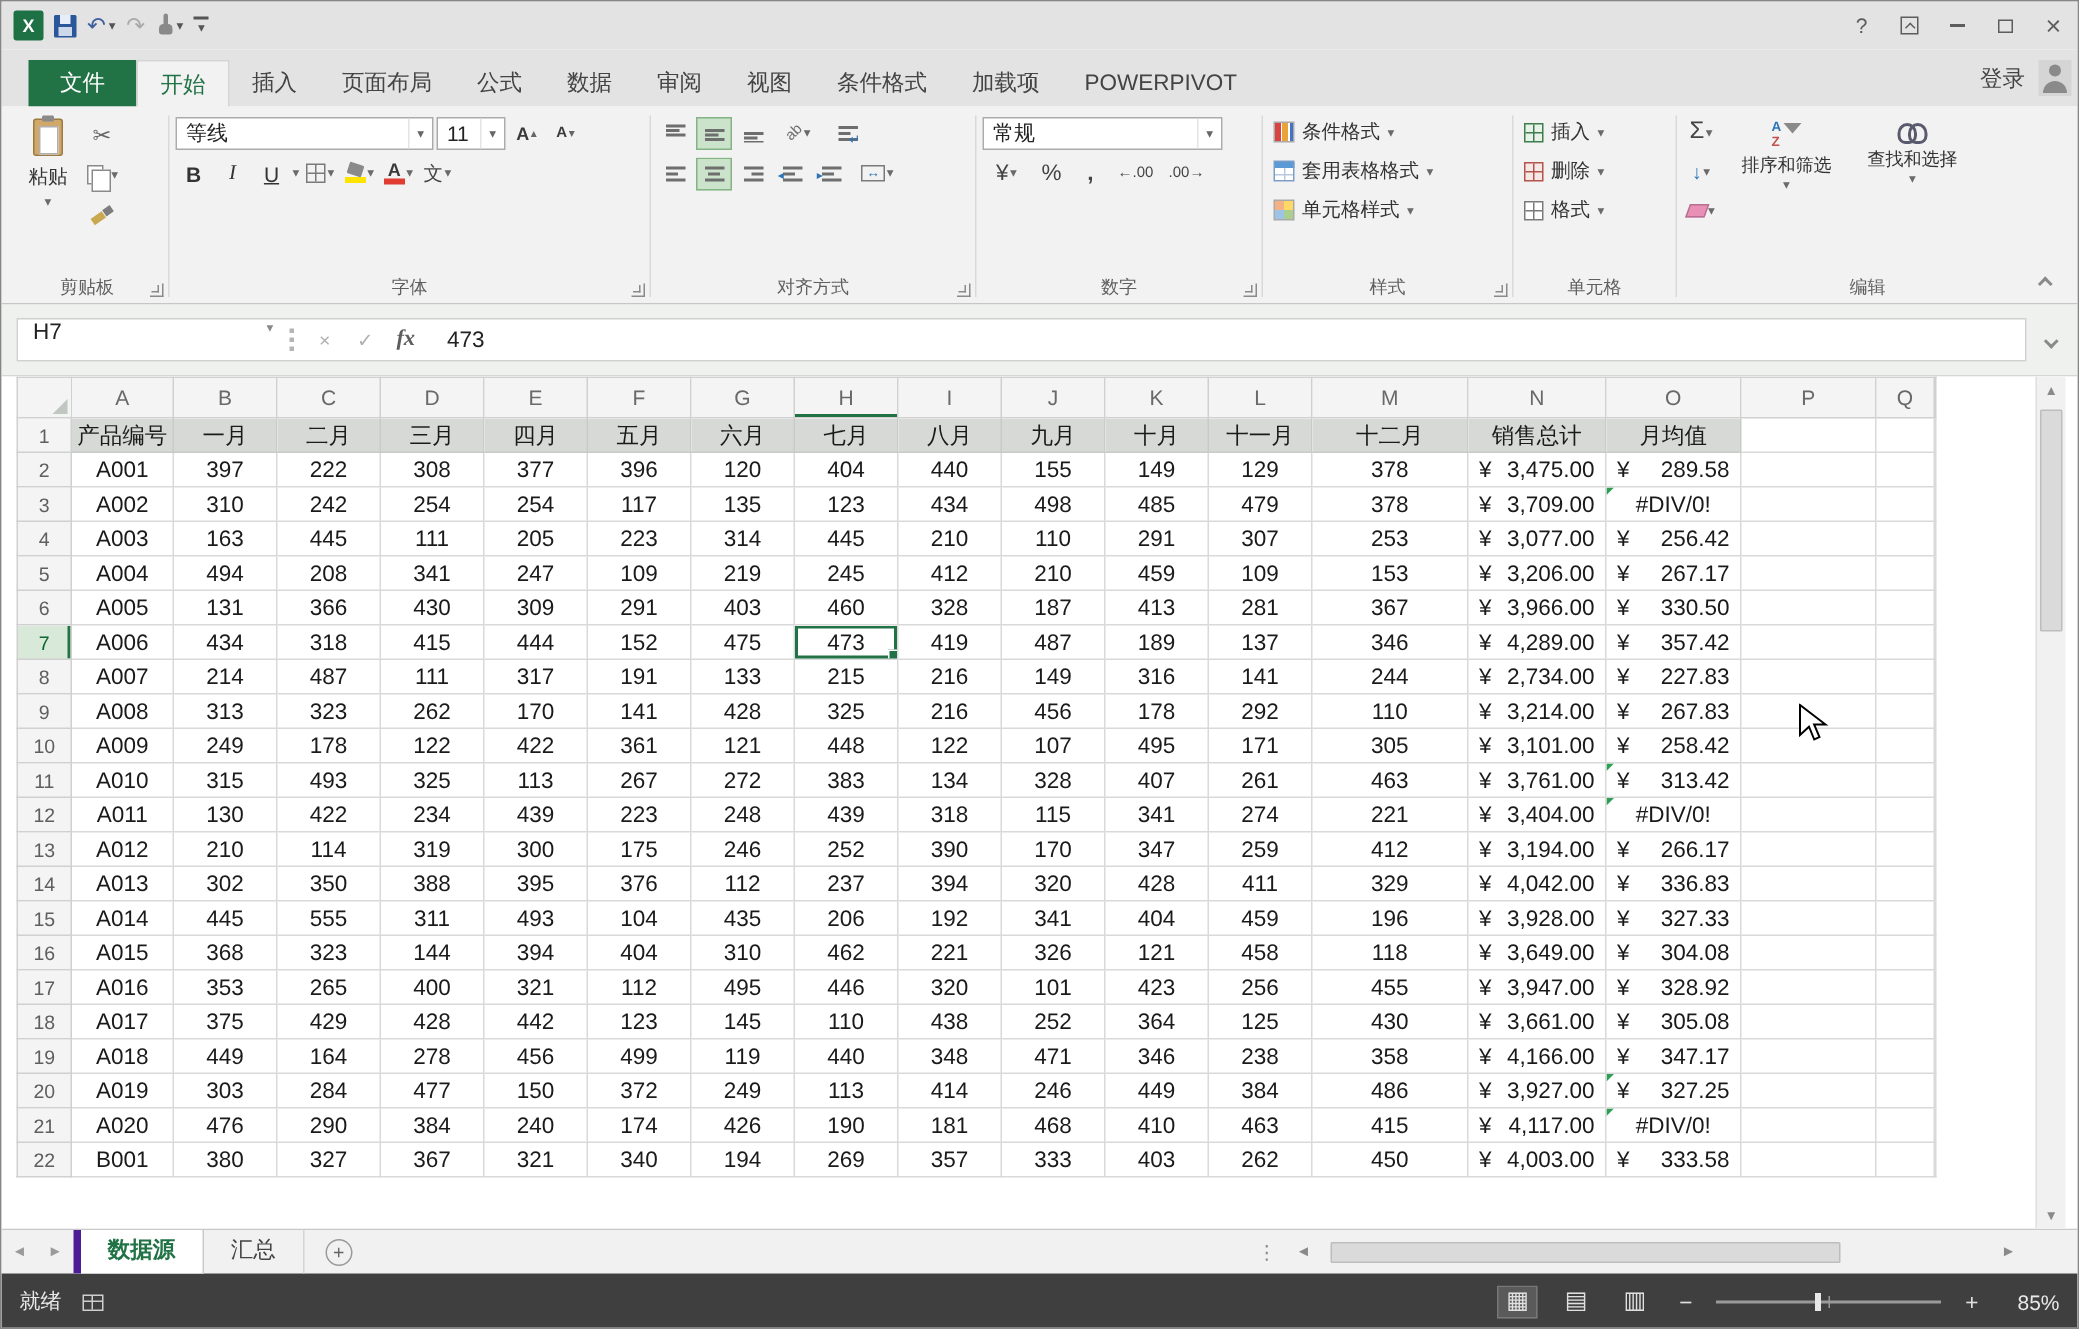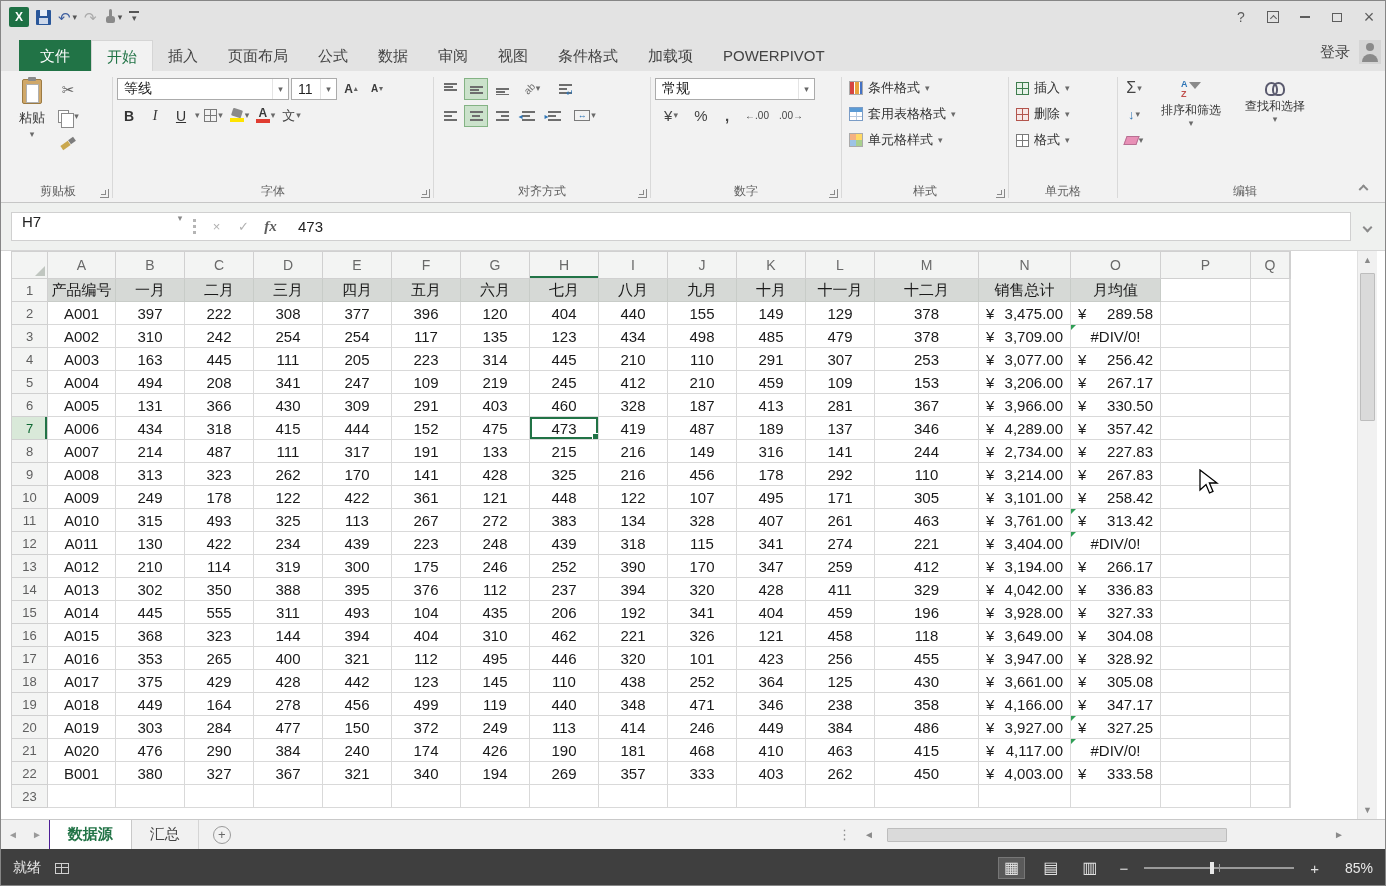--- a/index.html
+++ b/index.html
@@ -149,21 +149,21 @@
   .sheet td.sel-cell::after { content:''; position:absolute; right:-1px; bottom:-1px; width:5px; height:5px; background:#217346; border:1px solid #fff; z-index:4; }
   .vscroll { position:absolute; top:0; right:8px; width:20px; height:100%; background:#f1f1f1; border-left:1px solid #e0e0e0; }
   .vs-btn { height:18px; display:flex; align-items:center; justify-content:center; color:#8a8a8a; font-size:9px; }
   .vs-down { position:absolute; bottom:0; left:0; right:0; }
   .vs-thumb { position:absolute; left:2px; right:2px; top:22px; height:148px; background:#dadada; border:1px solid #bdbdbd; border-radius:1px; }
 
   
   .tabstrip { height:30px; background:#f1f1f1; border-top:1px solid #c9c9c9; display:flex; align-items:center; }
   .snav { color:#9a9a9a; font-size:10px; padding:0 7px; }
   .stab { padding:0 18px; height:100%; line-height:28px; font-size:15px; color:#444; border-right:1px solid #d5d5d5; }
-  .stab.active { background:#fff; color:#217346; font-weight:bold; border-left:1px solid #4c1d95; border-right:1px solid #c9c9c9; }
+  .stab.active { background:#fff; color:#217346; font-weight:bold; border-left:5px solid #4c1d95; border-right:1px solid #c9c9c9; }
   .addsheet { width:18px; height:18px; border:1px solid #9a9a9a; border-radius:50%; text-align:center; line-height:16px; color:#666; margin-left:14px; font-size:13px; }
   .hscroll { margin-left:auto; display:flex; align-items:center; height:100%; }
   .vdots { color:#8a8a8a; font-size:13px; padding:0 8px; }
   .hs-btn { width:20px; text-align:center; color:#8a8a8a; font-size:10px; }
   .hs-track { width:450px; height:16px; background:#f1f1f1; position:relative; }
   .hs-thumb { position:absolute; left:8px; top:1px; width:340px; height:14px; background:#dadada; border:1px solid #bdbdbd; border-radius:1px; }
   .strip-end { width:36px; }
 
   
   .statusbar { height:38px; background:#3f3f3f; color:#e8e8e8; display:flex; align-items:center; padding:0 12px; font-size:14px;justify-content:space-between; }
@@ -998,41 +998,20 @@
             <td class="cc">333</td>
             <td class="cc">403</td>
             <td class="cc">262</td>
             <td class="cc">450</td>
             <td class="acc"><span class="cur">¥</span><span class="amt">4,003.00</span></td>
             <td class="acc"><span class="cur">¥</span><span class="amt">333.58</span></td>
             <td></td>
             <td></td>
             <td></td>
           </tr>
-          <tr>
-            <th class="rh">23</th>
-            <td></td>
-            <td></td>
-            <td></td>
-            <td></td>
-            <td></td>
-            <td></td>
-            <td></td>
-            <td></td>
-            <td></td>
-            <td></td>
-            <td></td>
-            <td></td>
-            <td></td>
-            <td></td>
-            <td></td>
-            <td></td>
-            <td></td>
-            <td></td>
-          </tr>
         </tbody>
       </table>
     <div class="vscroll">
       <div class="vs-btn">▲</div>
       <div class="vs-thumb"></div>
       <div class="vs-btn vs-down">▼</div>
     </div>
     <svg class="mouse-cursor" width="22" height="28" viewBox="0 0 22 28">
         <polygon points="1,1 1,21 7,15.5 10.5,24 14,22.4 10.4,14 18,14" fill="#fff" stroke="#000" stroke-width="1.3"></polygon>
       </svg>

